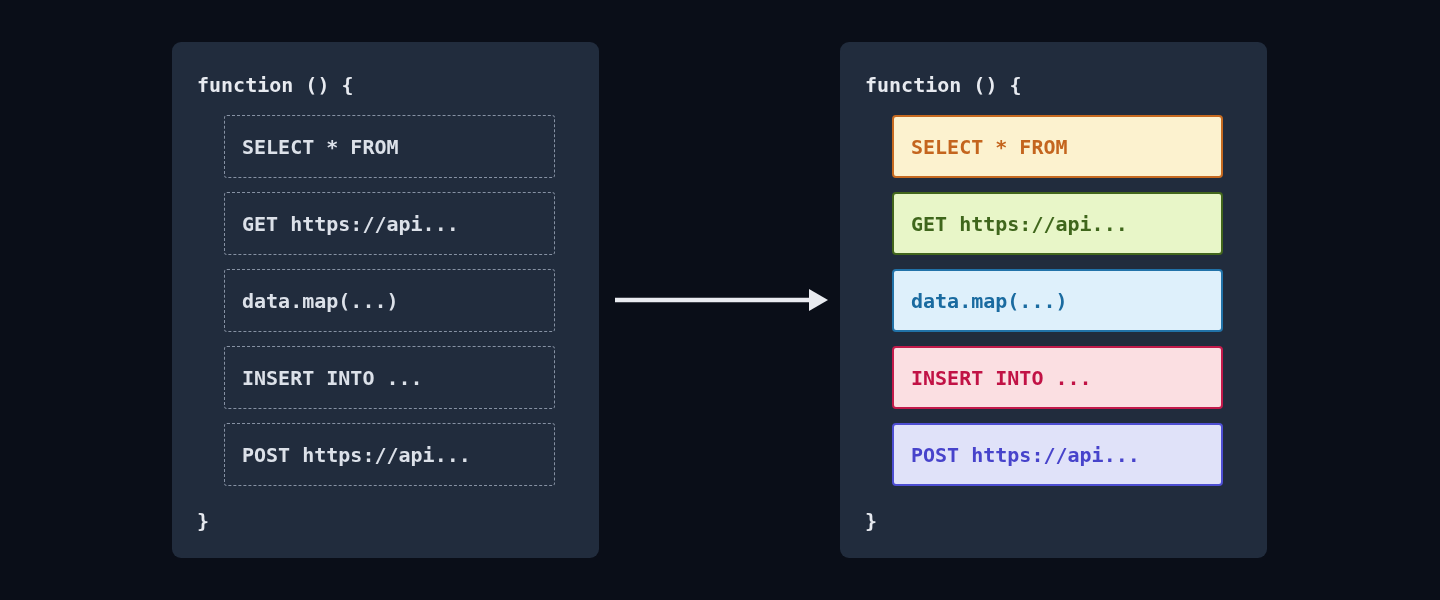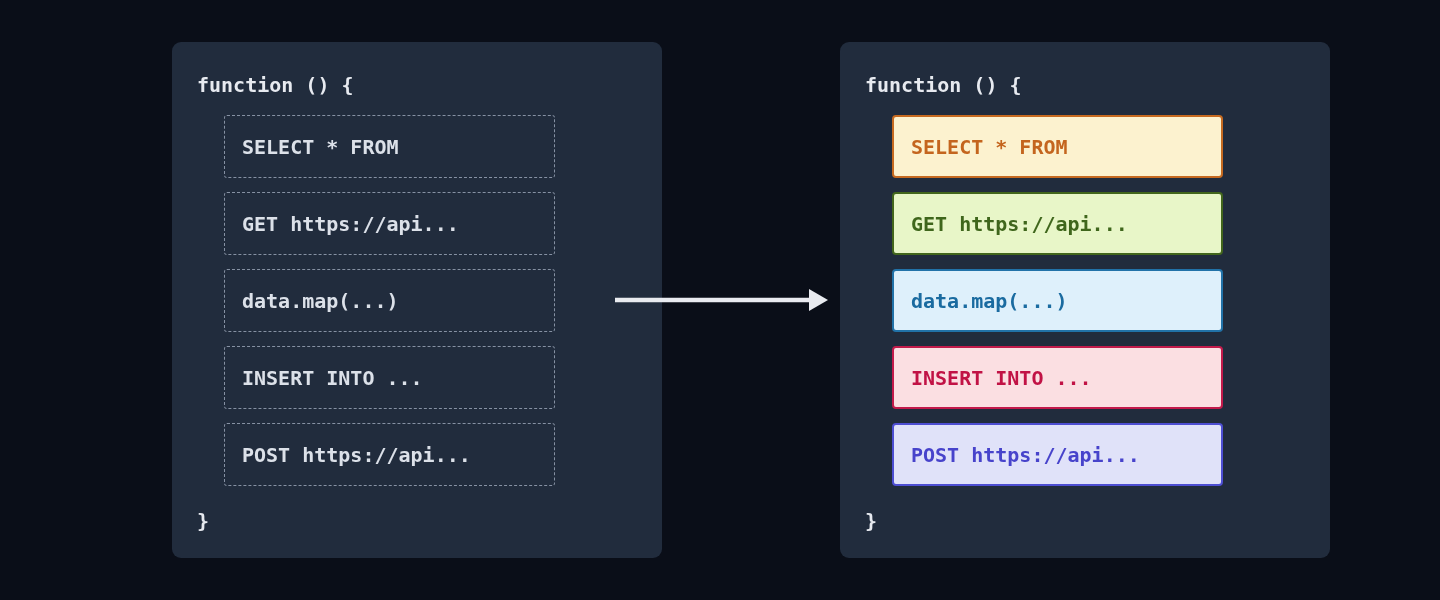--- a/index.html
+++ b/index.html
@@ -13,21 +13,21 @@
   * { margin: 0; padding: 0; box-sizing: border-box; }
   html, body {
     width: 1440px; height: 600px;
     overflow: hidden;
     background: var(--page-bg);
     font-family: "DejaVu Sans Mono", "Liberation Mono", monospace;
   }
   .panel {
     position: absolute;
     top: 42px;
-    width: 490px;
+    width: 427px;
     height: 516px;
     background: var(--panel-bg);
     border-radius: 9px;
   }
   .panel-left  { left: 172px; }
   .panel-right { left: 840px; }
   .fn-line {
     position: absolute;
     left: 25px;
     font-size: 20px;

